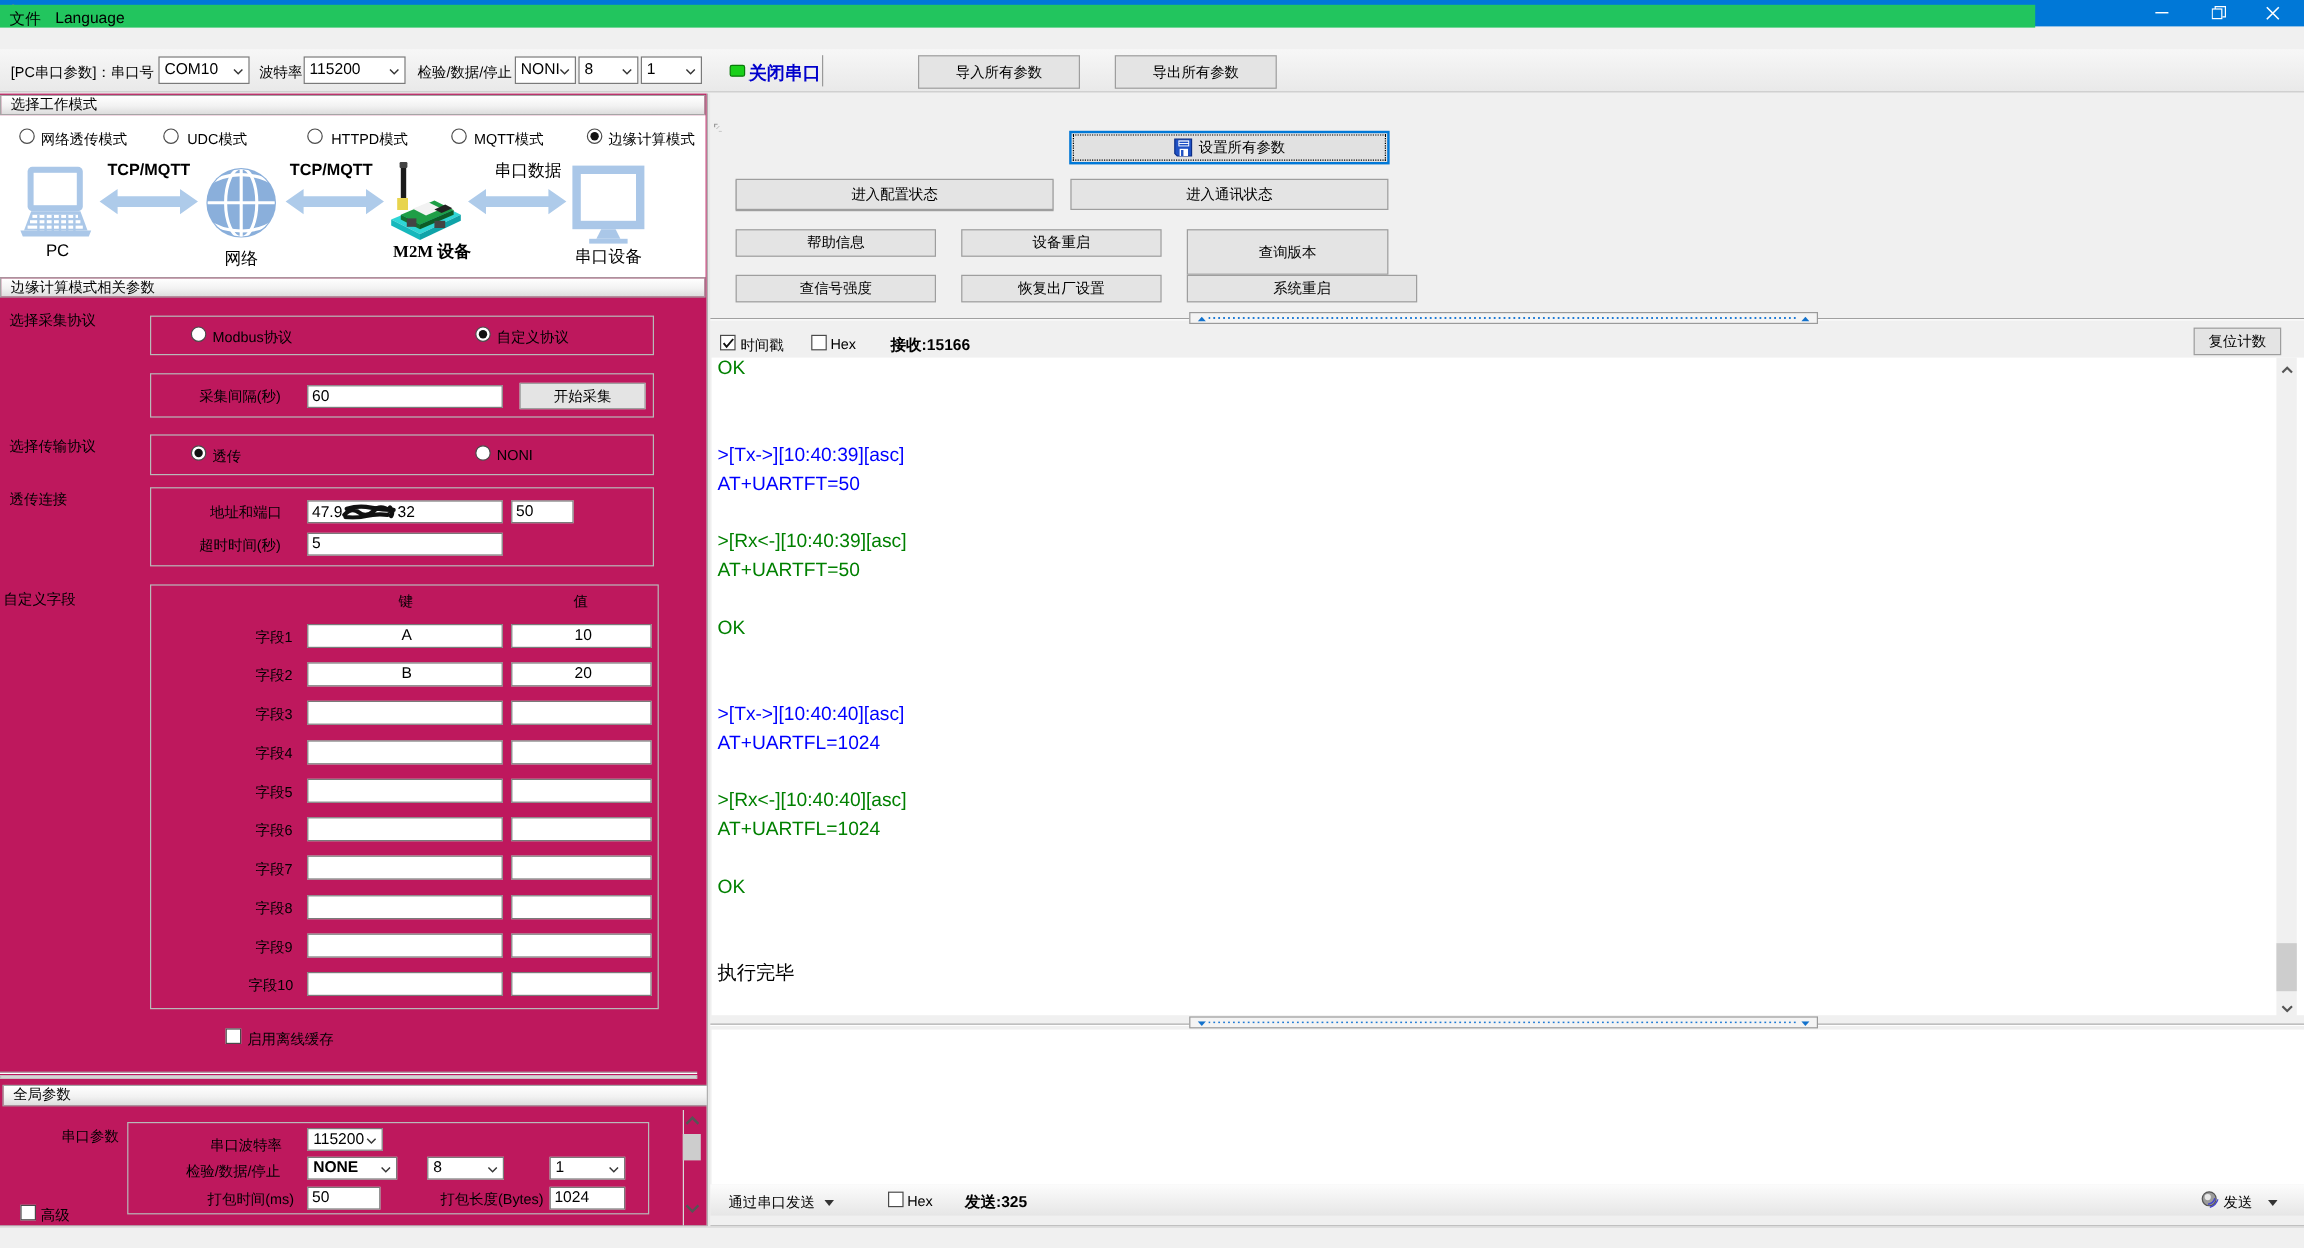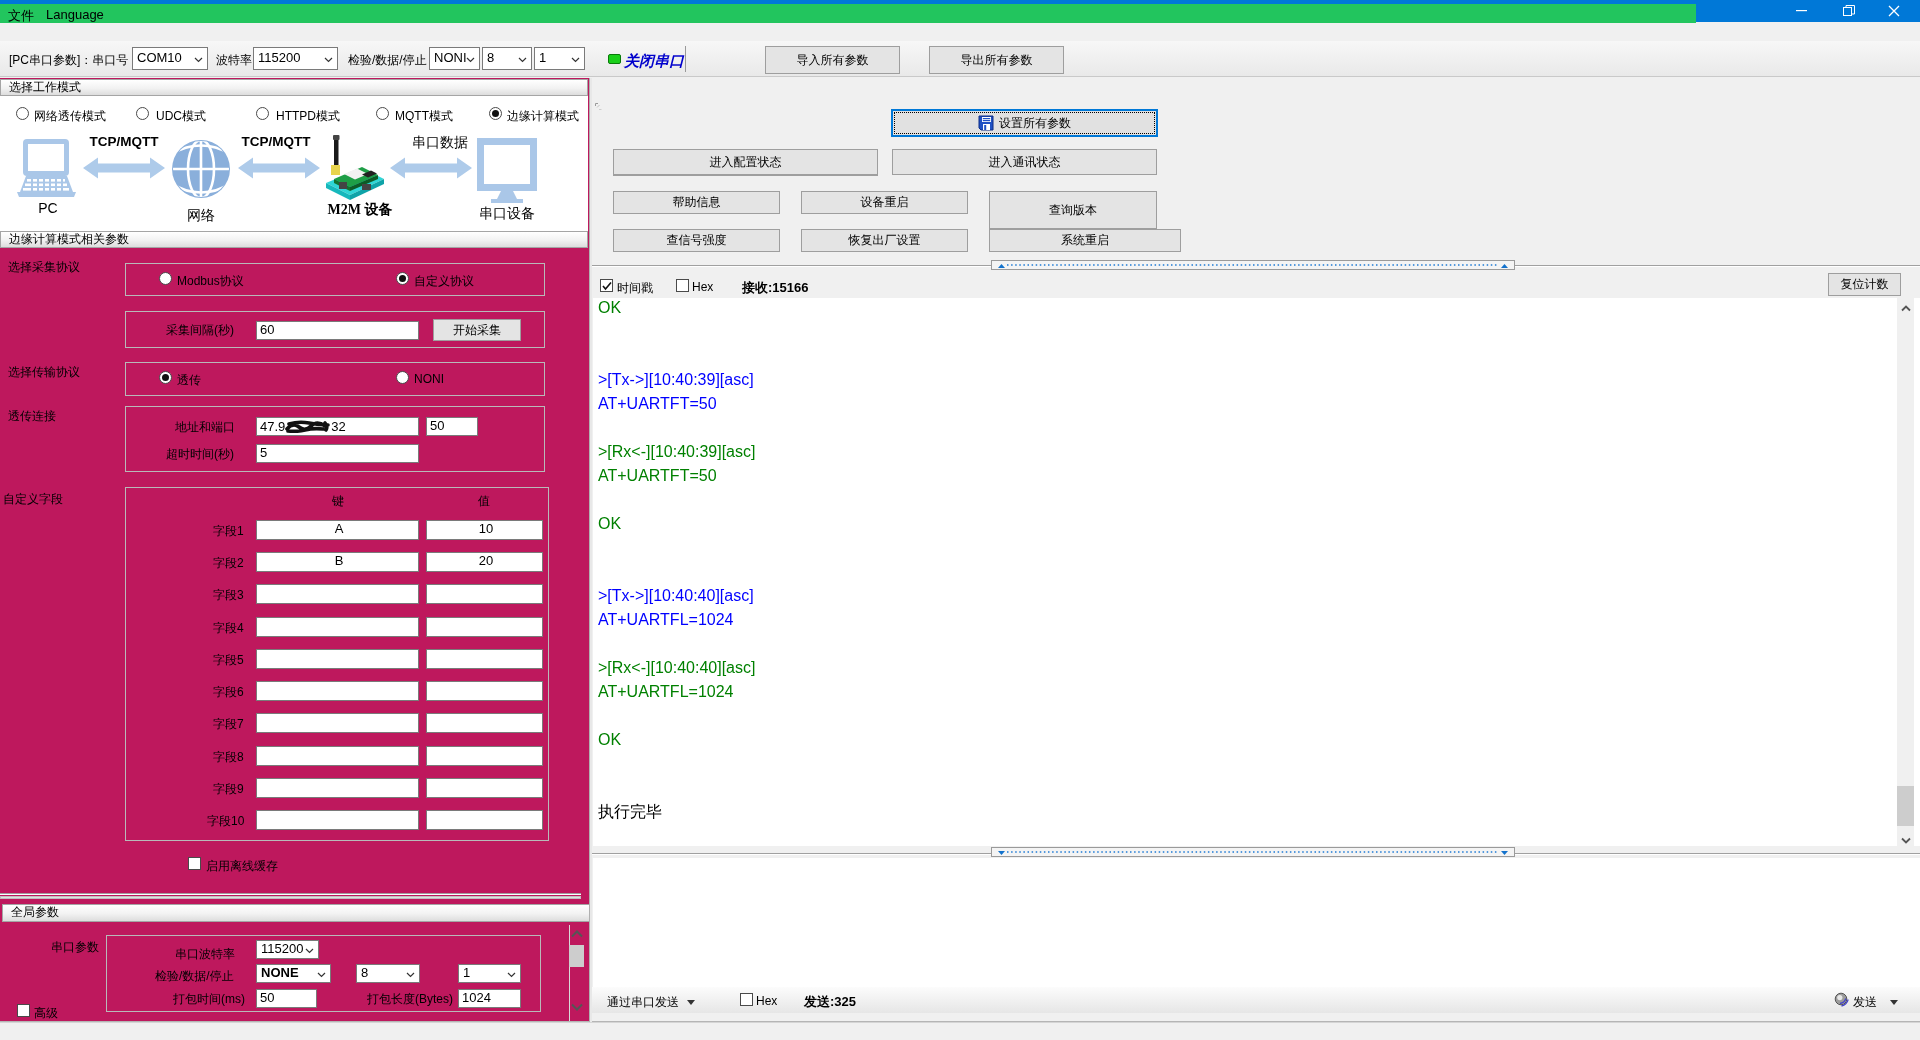--- a/index.html
+++ b/index.html
@@ -65,21 +65,21 @@
   <div class="combo" style="left:429px;top:6px;width:51px;height:23px;">NONI<svg class="cv" viewBox="0 0 9 9">
         <path d="M1 3 L4.5 6.5 L8 3" fill="none" stroke="#333" stroke-width="1.2"></path>
       </svg></div>
   <div class="combo" style="left:482px;top:6px;width:50px;height:23px;">8<svg class="cv" viewBox="0 0 9 9">
         <path d="M1 3 L4.5 6.5 L8 3" fill="none" stroke="#333" stroke-width="1.2"></path>
       </svg></div>
   <div class="combo" style="left:534px;top:6px;width:51px;height:23px;">1<svg class="cv" viewBox="0 0 9 9">
         <path d="M1 3 L4.5 6.5 L8 3" fill="none" stroke="#333" stroke-width="1.2"></path>
       </svg></div>
   <div class="abs" style="left:608px;top:13px;width:13px;height:10px;background:#1ad01a;border:1px solid #0a7a0a;border-radius:2px;"></div>
-  <span class="abs lbl" style="left:624px;top:11px;font-size:15px;font-weight:bold;color:#0000cc;font-style:italic;">关闭串口</span>
+  <span class="abs lbl" style="left:624px;top:11px;font-size:15px;font-weight:bold;color:#0000cc;">关闭串口</span>
   <div class="abs" style="left:685px;top:5px;width:1px;height:26px;background:#999;"></div>
   <div class="btn" style="left:765px;top:5px;width:135px;height:28px;">导入所有参数</div>
   <div class="btn" style="left:929px;top:5px;width:135px;height:28px;">导出所有参数</div>
 </div>
 
 <div class="abs" style="left:0;top:78px;width:589px;height:944px;background:#be185d;">
   <div class="abs hdr" style="left:0;top:1px;width:588px;height:17px;">选择工作模式</div>
   <div class="abs" style="left:0;top:18px;width:588px;height:135px;background:#fff;"></div>
 
   <div class="rad" style="left:16px;top:29px;"></div>
@@ -173,21 +173,21 @@
   <span class="abs lbl" style="left:8px;top:181px;">选择采集协议</span>
   <div class="gbox" style="left:125px;top:185px;width:420px;height:33px;"></div>
   <div class="rad" style="left:159px;top:194px;"></div>
     <span class="abs lbl" style="left:177px;top:195px;">Modbus协议</span>
   <div class="rad on" style="left:396px;top:194px;"></div>
     <span class="abs lbl" style="left:414px;top:195px;">自定义协议</span>
 
   <div class="gbox" style="left:125px;top:233px;width:420px;height:37px;"></div>
   <span class="abs lbl" style="left:166px;top:244px;">采集间隔(秒)</span>
   <div class="inp" style="left:256px;top:243px;width:163px;height:19px;">60</div>
-  <div class="btn" style="left:433px;top:241px;width:88px;height:22px;">开始采集</div>
+  <div class="btn" style="left:433px;top:241px;width:105px;height:22px;">开始采集</div>
 
   <span class="abs lbl" style="left:8px;top:286px;">选择传输协议</span>
   <div class="gbox" style="left:125px;top:284px;width:420px;height:34px;"></div>
   <div class="rad on" style="left:159px;top:293px;"></div>
     <span class="abs lbl" style="left:177px;top:294px;">透传</span>
   <div class="rad" style="left:396px;top:293px;"></div>
     <span class="abs lbl" style="left:414px;top:294px;">NONI</span>
 
   <span class="abs lbl" style="left:8px;top:330px;">透传连接</span>
   <div class="gbox" style="left:125px;top:328px;width:420px;height:66px;"></div>

